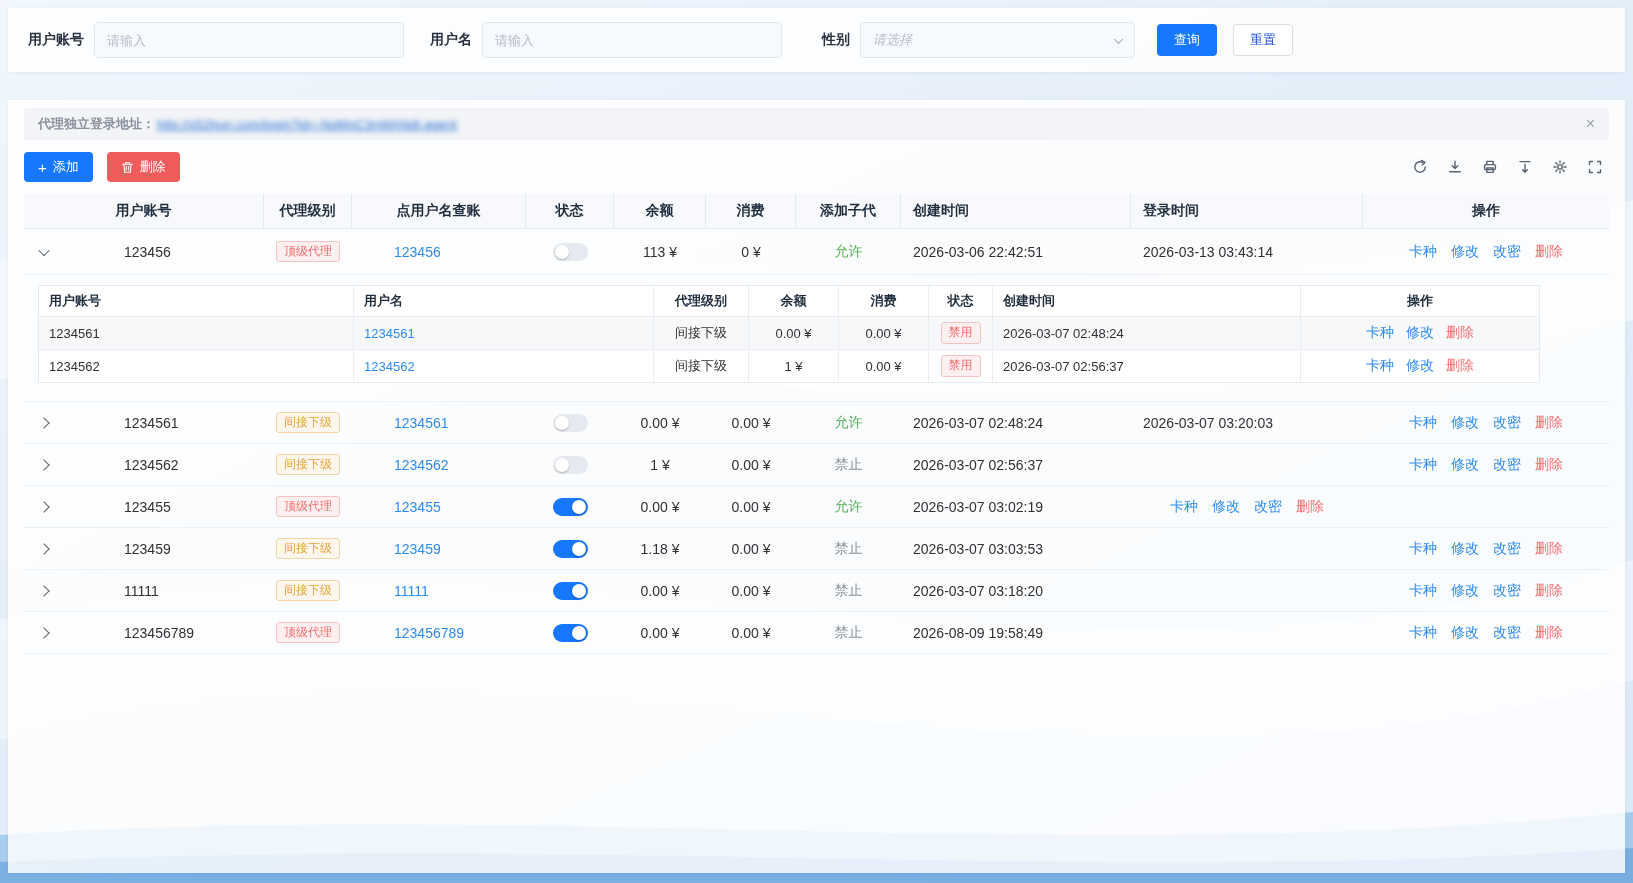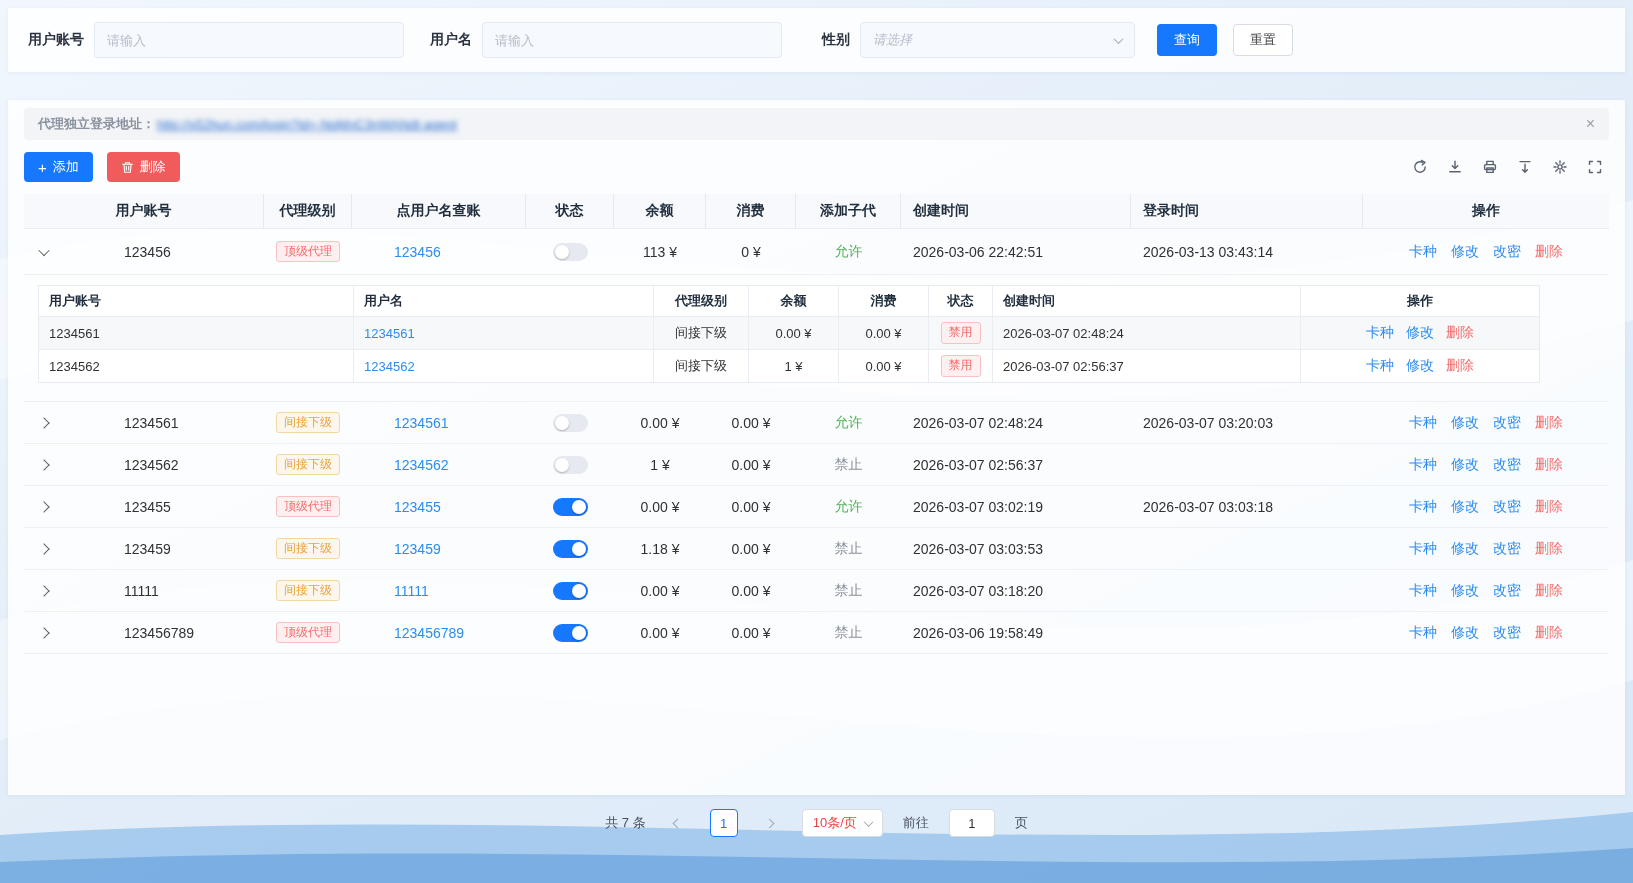--- a/index.html
+++ b/index.html
@@ -42,28 +42,28 @@
   .chev.right { transform:rotate(-45deg); }
   .chev.left { transform:rotate(135deg); }
   .chev.gray { border-color:#a3a9b5; width:7px; height:7px; }
 
   .btn {
     height:32px; padding:0 16px; border-radius:4px; font-size:13px; cursor:pointer;
     display:inline-flex; align-items:center; gap:6px; border:1px solid transparent;
     font-family:"Liberation Sans","DejaVu Sans",sans-serif; white-space:nowrap;
   }
   .btn.primary { background:#1677ff; color:#fff; }
-  .btn.plain { background:#fff; color:#404040; border-color:#d8dde4;font-family:Liberation Serif, serif; }
+  .btn.plain { background:#fff; color:#1d4ed8; border-color:#d8dde4;font-family:Liberation Serif, serif; }
   .btn.danger { background:#f25b5b; color:#fff; }
   .btn-query { margin-left:22px; } .btn-reset { margin-left:16px; }
   .plus { font-size:15px; line-height:1; font-weight:400; }
   .plus::before { content:"+"; }
 
   
-  .main-card { margin:28px 8px 0 8px; height:695px; padding:8px 16px 12px 16px; display:flex; flex-direction:column; }
+  .main-card { margin:28px 8px 0 8px; height:773px; padding:8px 16px 12px 16px; display:flex; flex-direction:column; }
 
   .banner {
     height:32px; background:#f2f4f7; border-radius:4px; display:flex; align-items:center;
     padding:0 14px; font-size:13px; flex:none;
   }
   .banner-label { color:#8a919f; font-weight:700; }
   .banner-link { color:#2d6fd2; text-decoration:underline; filter:blur(2.5px); margin-left:2px; cursor:pointer; }
   .banner-close { margin-left:auto; color:#9aa0a8; font-size:16px; cursor:pointer; line-height:1; }
   .banner-close::before { content:"\00d7"; }
 
@@ -422,21 +422,20 @@
           <span class="toggle on">
             <span class="knob"></span>
           </span>
         </div>
       <div class="bc">0.00 ¥</div>
       <div class="bc">0.00 ¥</div>
       <div class="bc">
           <span class="tag-text success">允许</span>
         </div>
       <div class="bc dt">2026-03-07 03:02:19</div>
-      <div class="bc dt">2026-03-07 03:03:18</div>
       <div class="bc ops">
         <a class="op blue">卡种</a>
         <a class="op blue">修改</a>
         <a class="op blue">改密</a>
         <a class="op red">删除</a>
       </div>
     </div>
 
     <div class="mrow mbody">
       <div class="bc">
@@ -514,21 +513,21 @@
       <div class="bc">
           <span class="toggle on">
             <span class="knob"></span>
           </span>
         </div>
       <div class="bc">0.00 ¥</div>
       <div class="bc">0.00 ¥</div>
       <div class="bc">
           <span class="tag-text muted">禁止</span>
         </div>
-      <div class="bc dt">2026-03-06 19:58:49</div>
+      <div class="bc dt">2026-08-09 19:58:49</div>
       <div class="bc dt"></div>
       <div class="bc ops">
         <a class="op blue">卡种</a>
         <a class="op blue">修改</a>
         <a class="op blue">改密</a>
         <a class="op red">删除</a>
       </div>
     </div>
 
   </div>

